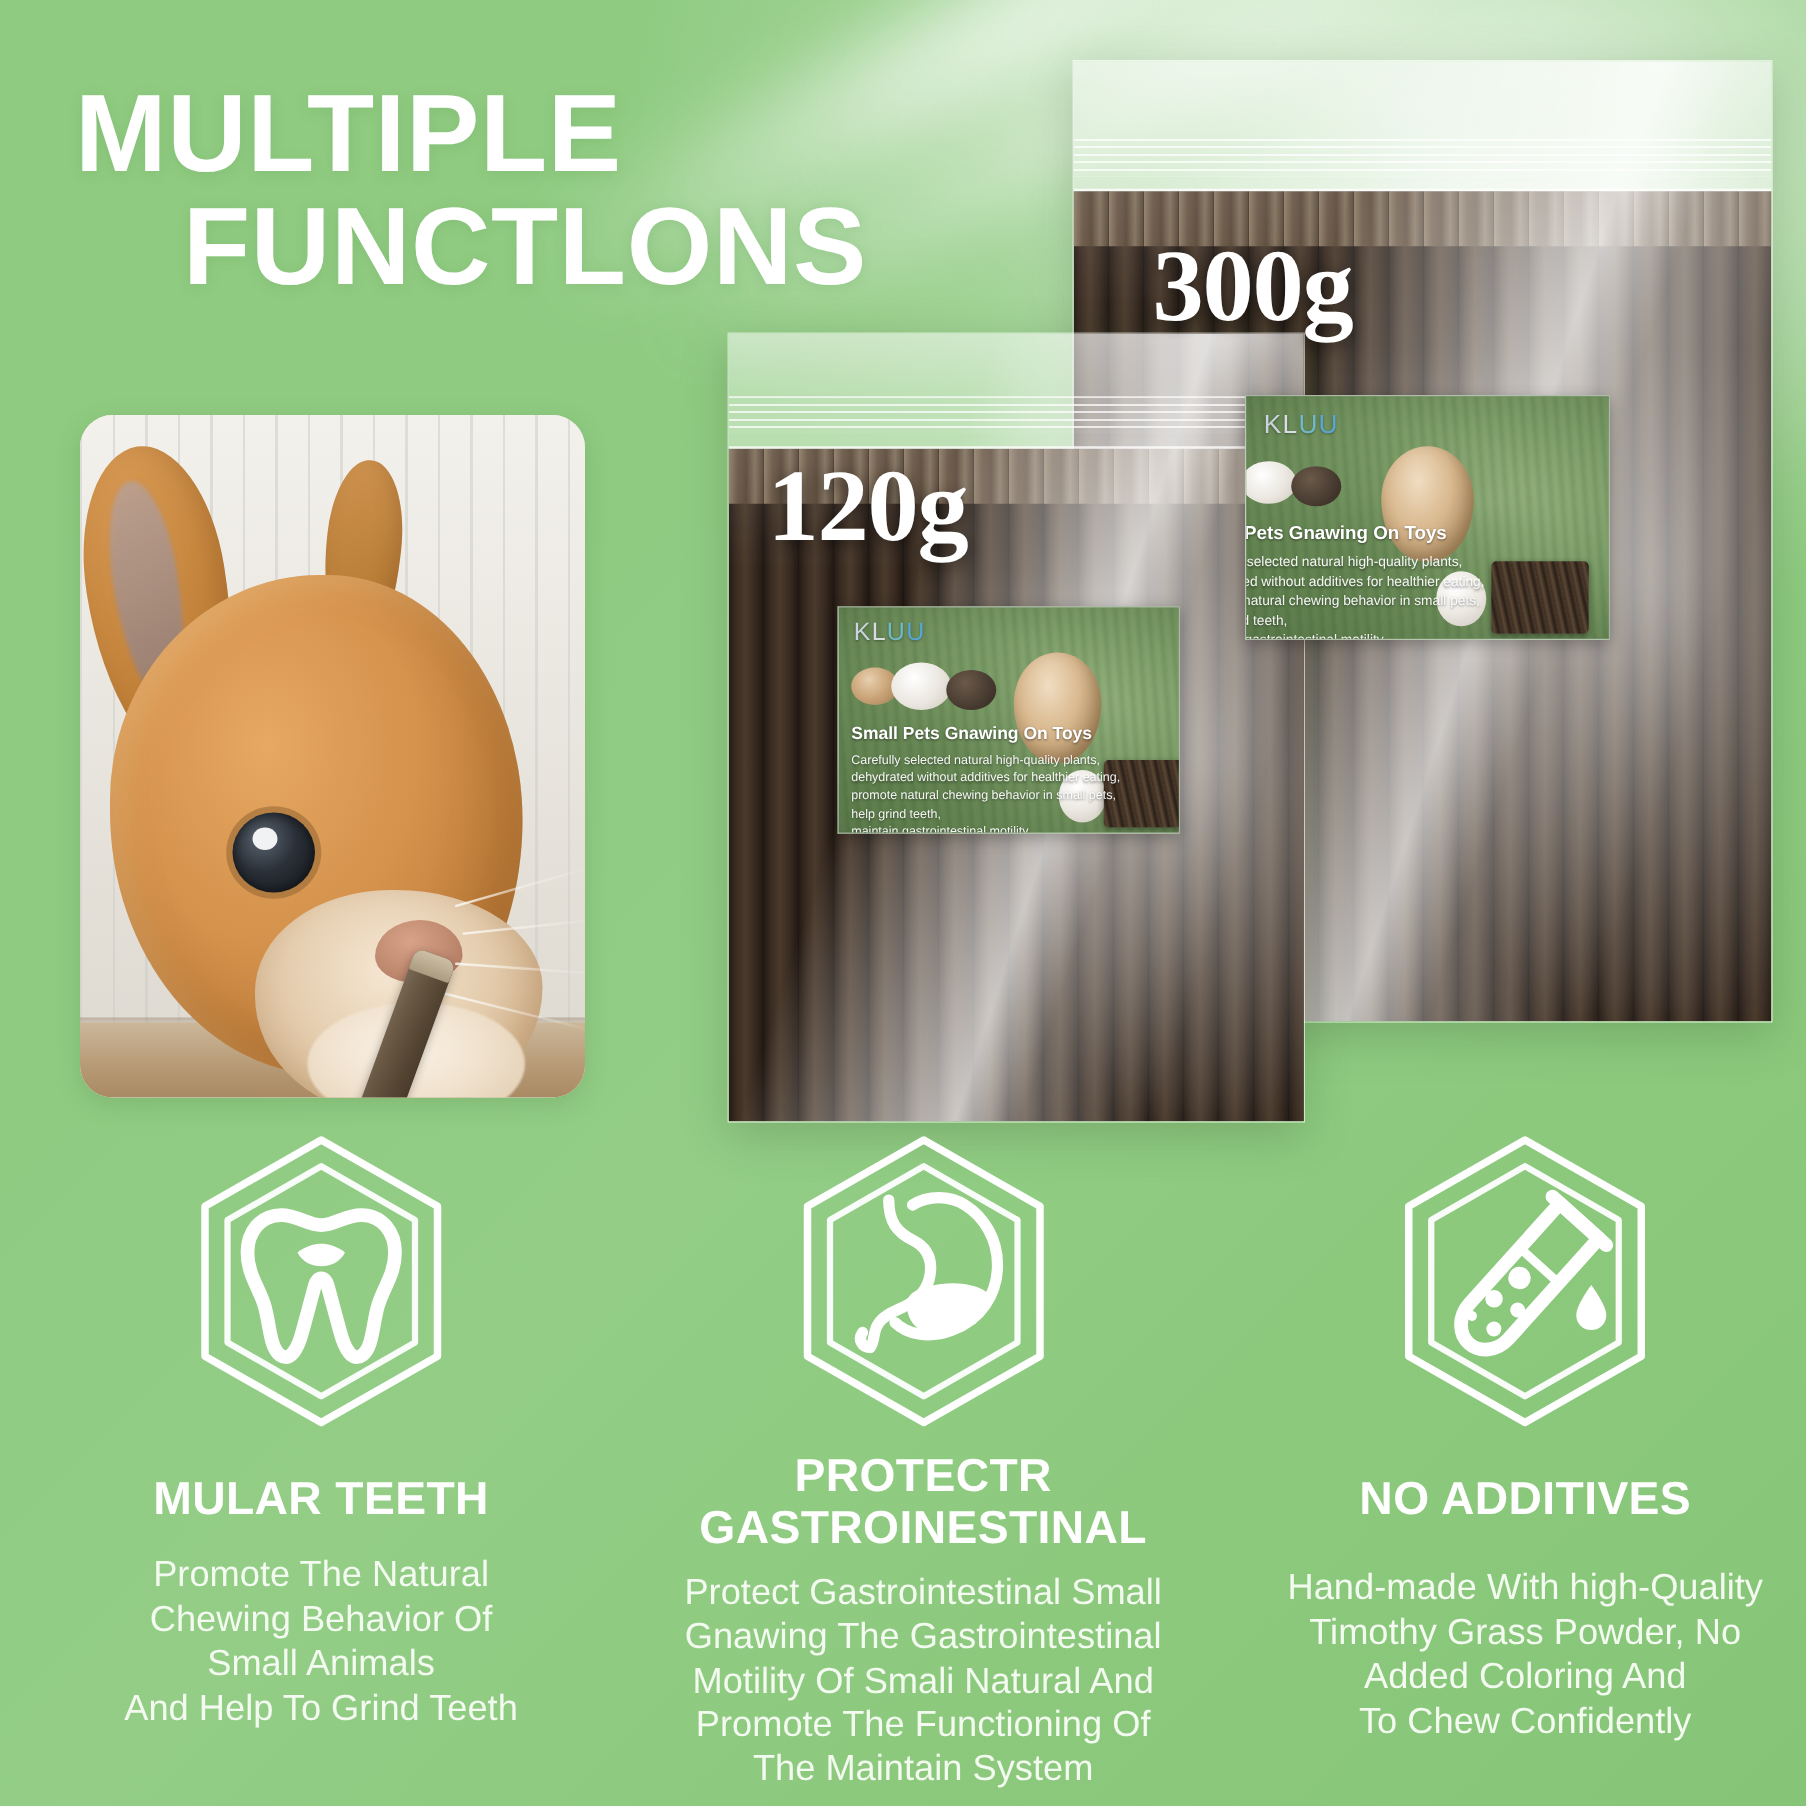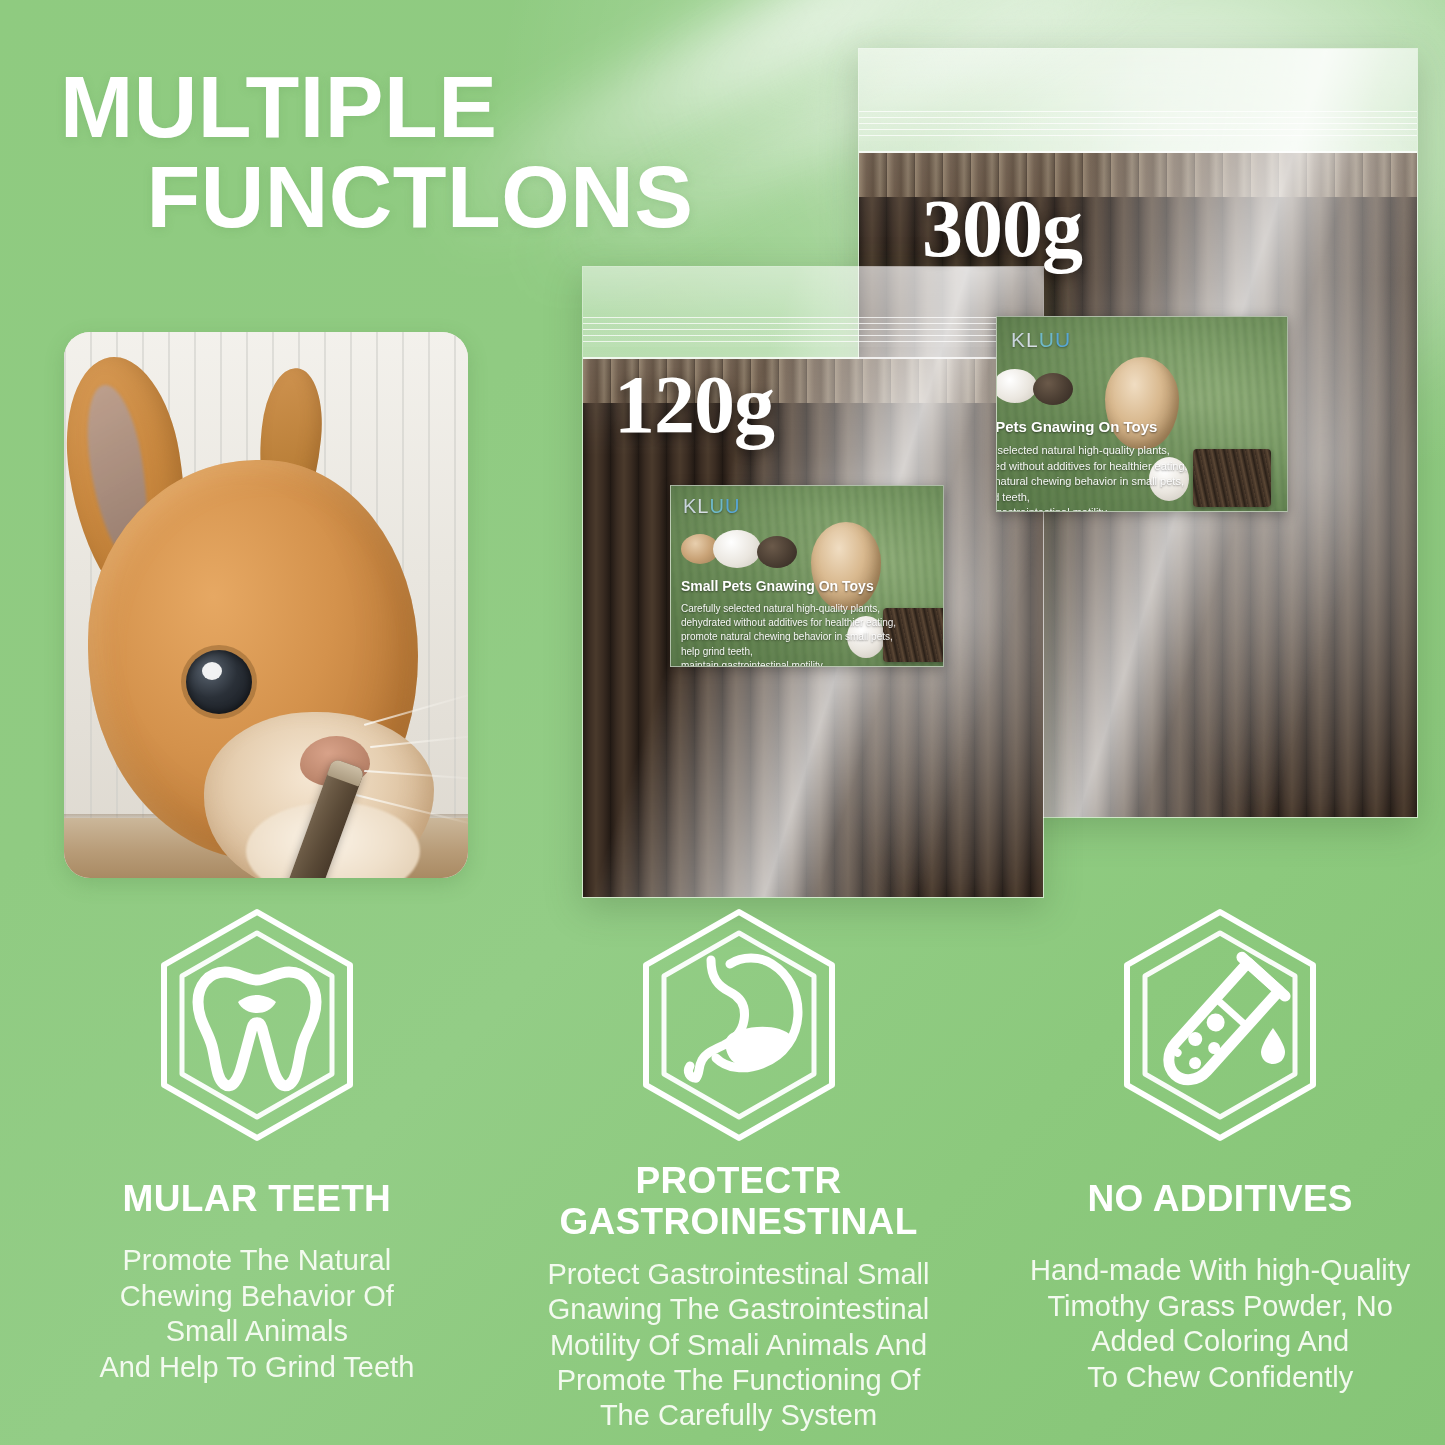--- a/index.html
+++ b/index.html
@@ -478,23 +478,23 @@
                    C184,136 170,156 148,164 C130,171 112,168 102,158" stroke="#ffffff" stroke-width="9" fill="none" stroke-linecap="round" stroke-linejoin="round"></path>
           <path d="M82,178 C76,178 72,172 76,166" stroke="#ffffff" stroke-width="9" fill="none" stroke-linecap="round"></path>
           <path d="M126,130 C146,124 168,126 178,136 C168,158 146,170 128,166
                    C114,163 110,148 112,140 C114,134 119,132 126,130 Z" fill="#ffffff"></path>
         </svg>
       </div>
       <div class="feature-title"><span>PROTECTR</span><br><span>GASTROINESTINAL</span></div>
       <div class="feature-body">
         <div>Protect Gastrointestinal Small</div>
         <div>Gnawing The Gastrointestinal</div>
-        <div>Motility Of Smali Animals And</div>
+        <div>Motility Of Smali Natural And</div>
         <div>Promote The Functioning Of</div>
-        <div>The Carefully System</div>
+        <div>The Maintain System</div>
       </div>
     </div>
 
     <div class="feature" id="feature-2">
       <div class="hexwrap">
         <svg viewBox="0 0 250 250" fill="none" xmlns="http://www.w3.org/2000/svg">
           <polygon points="125,12 218,65 218,185 125,238 32,185 32,65" stroke="#ffffff" stroke-width="6" fill="none" stroke-linejoin="round"></polygon>
           <polygon points="125,33 200,76 200,174 125,217 50,174 50,76" stroke="#ffffff" stroke-width="5" fill="none" stroke-linejoin="round" opacity="0.95"></polygon>
           <g transform="rotate(42 125 125)">
             <path d="M104,60 L146,60 L146,168 C146,182 136,192 125,192

